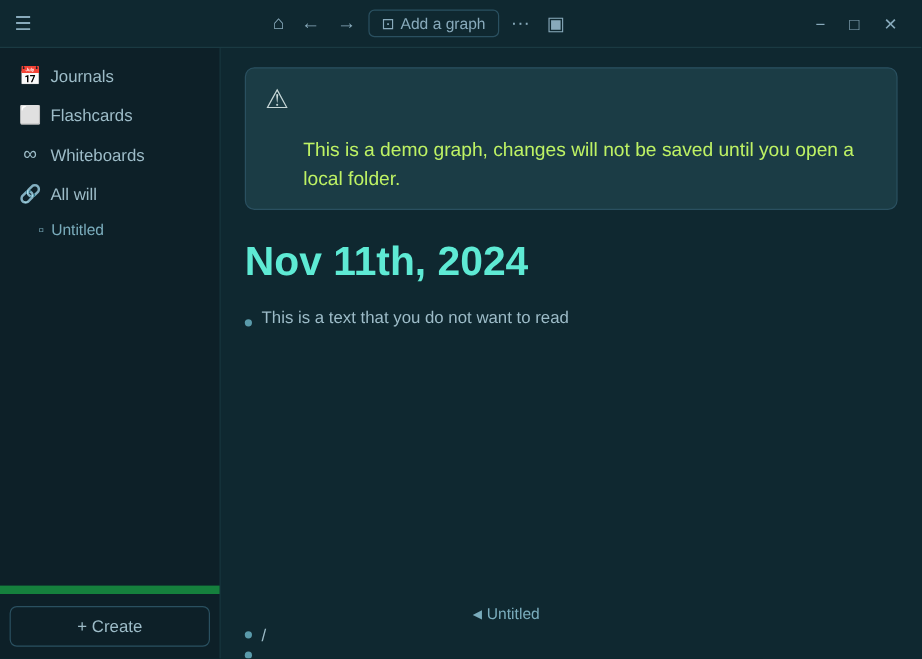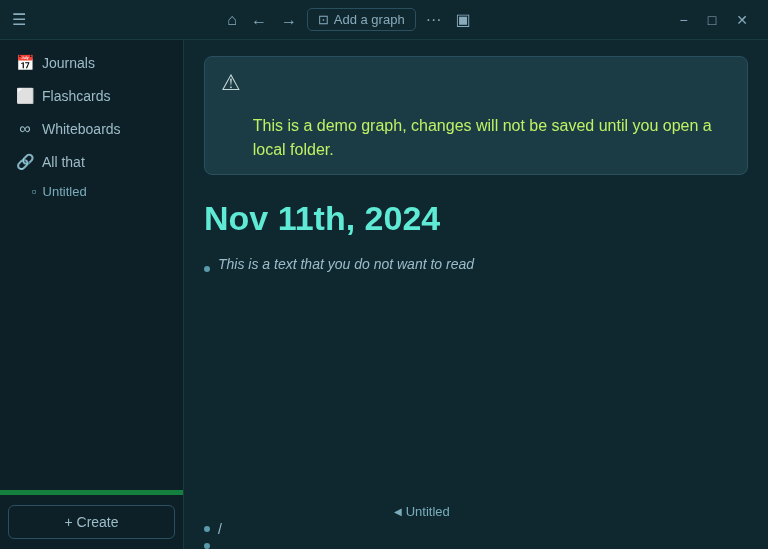--- a/index.html
+++ b/index.html
@@ -66,21 +66,21 @@
       color: #9dbcc8; border-radius: 4px; margin: 1px 4px;
     }
     .sidebar-item .icon { font-size: 15px; width: 18px; text-align: center; }
     .sidebar-section-label {
       padding: 6px 12px 2px 14px; font-size: 11px;
       color: #5a8a98; letter-spacing: 0.05em; font-weight: 600;
       text-transform: uppercase;
     }
     .sidebar-footer {
       padding: 10px 8px;
-      border-top: 5px solid #15803d;
+      border-top: 7px solid #15803d;
     }
     .create-btn {
       width: 100%; background: none; border: 1px solid #2a5060;
       color: #9dbcc8; padding: 8px; border-radius: 6px;
       cursor: pointer; font-size: 14px;
     }
 
     
     .main-content {
       flex: 1;
@@ -115,21 +115,20 @@
     .page-title {
       font-size: 34px;
       font-weight: 700;
       color: #5eead4;
       margin-bottom: 18px;
     }
     .page-content { font-size: 14px; color: #9dbcc8; }
     .bullet-item {
       display: flex; align-items: flex-end; gap: 8px;
       margin-bottom: 12px;
-      font-style: italic;
     }
     .bullet-dot {
       width: 6px; height: 6px; border-radius: 50%;
       background: #5a9aaa; margin-top: 5px; flex-shrink: 0;
     }
 
     
     .slash-area {
       padding: 0 20px;
       position: relative;
@@ -197,21 +196,21 @@
       <div class="sidebar-item">
         <span class="icon">⬜</span>
         <span>Flashcards</span>
       </div>
       <div class="sidebar-item">
         <span class="icon" style="font-style:normal;font-size:16px;">∞</span>
         <span>Whiteboards</span>
       </div>
       <div class="sidebar-item">
         <span class="icon">🔗</span>
-        <span>All that</span>
+        <span>All will</span>
       </div>
 
 
       <div class="untitled-row">
         <span>▫</span>
         <span>Untitled</span>
       </div>
     </div>
 
     <div class="sidebar-footer">

